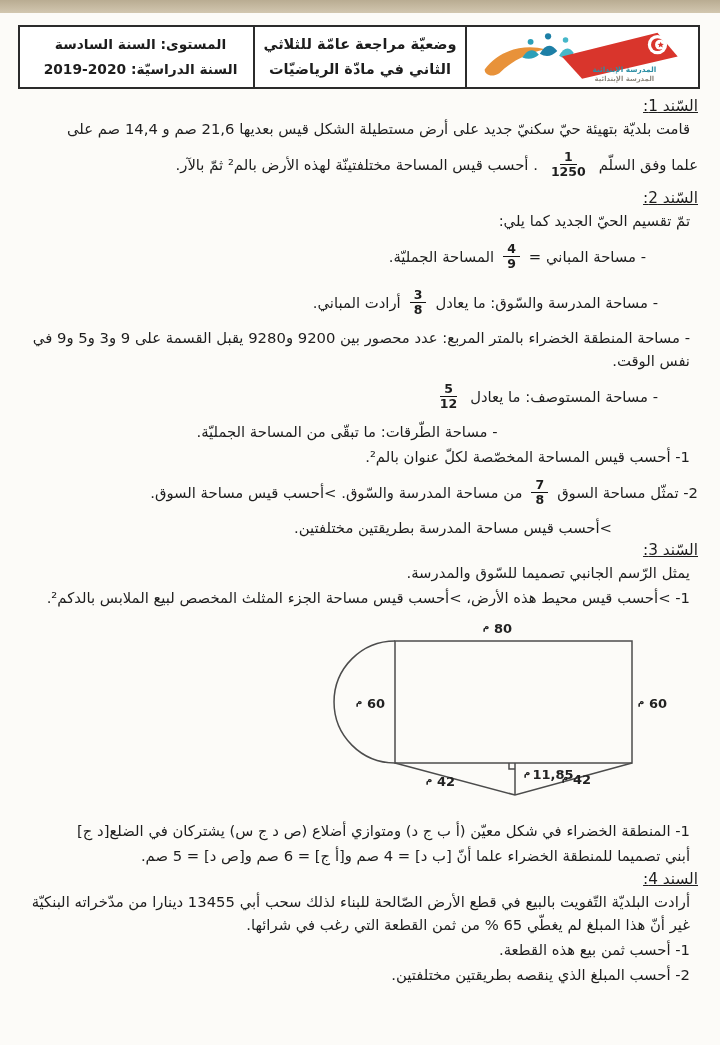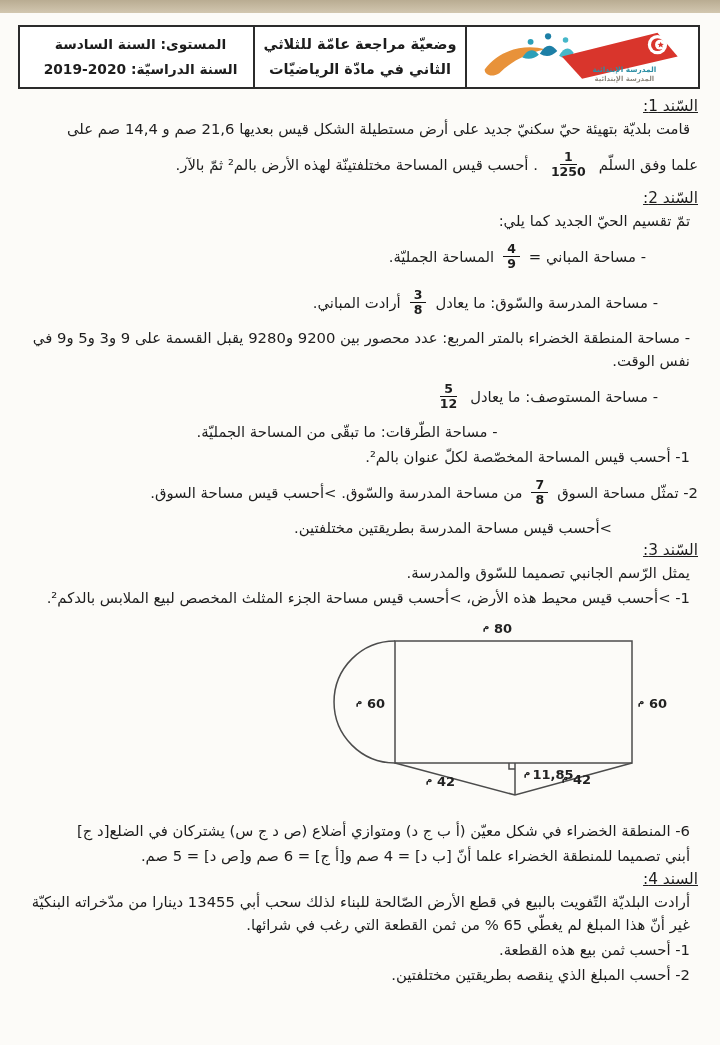--- a/index.html
+++ b/index.html
@@ -174,21 +174,21 @@
       <text class="dunit" x="169" y="164" text-anchor="middle">م</text>
       <text class="dnum" x="186" y="168" text-anchor="middle">42</text>
 
       <text class="dunit" x="267" y="157" text-anchor="middle">م</text>
       <text class="dnum" x="293" y="161" text-anchor="middle">11,85</text>
 
       <text class="dunit" x="305" y="162" text-anchor="middle">م</text>
       <text class="dnum" x="322" y="166" text-anchor="middle">42</text>
     </svg>
 
-    <div class="line">6- المنطقة الخضراء في شكل معيّن (أ ب ج د) ومتوازي أضلاع (ص د ج س) يشتركان في الضلع[د ج]</div>
+    <div class="line">1- المنطقة الخضراء في شكل معيّن (أ ب ج د) ومتوازي أضلاع (ص د ج س) يشتركان في الضلع[د ج]</div>
     <div class="line">أبني تصميما للمنطقة الخضراء علما أنّ [ب د] = 4 صم و[أ ج] = 6 صم و[ص د] = 5 صم.</div>
 
     <div class="sec-head">السند 4:</div>
     <div class="line">أرادت البلديّة التّفويت بالبيع في قطع الأرض الصّالحة للبناء لذلك سحب أبي 13455 دينارا من مدّخراته البنكيّة غير أنّ هذا المبلغ لم يغطّي 65 % من ثمن القطعة التي رغب في شرائها.</div>
     <div class="line">1- أحسب ثمن بيع هذه القطعة.</div>
     <div class="line">2- أحسب المبلغ الذي ينقصه بطريقتين مختلفتين.</div>
 
   </div>
 </div>
 

